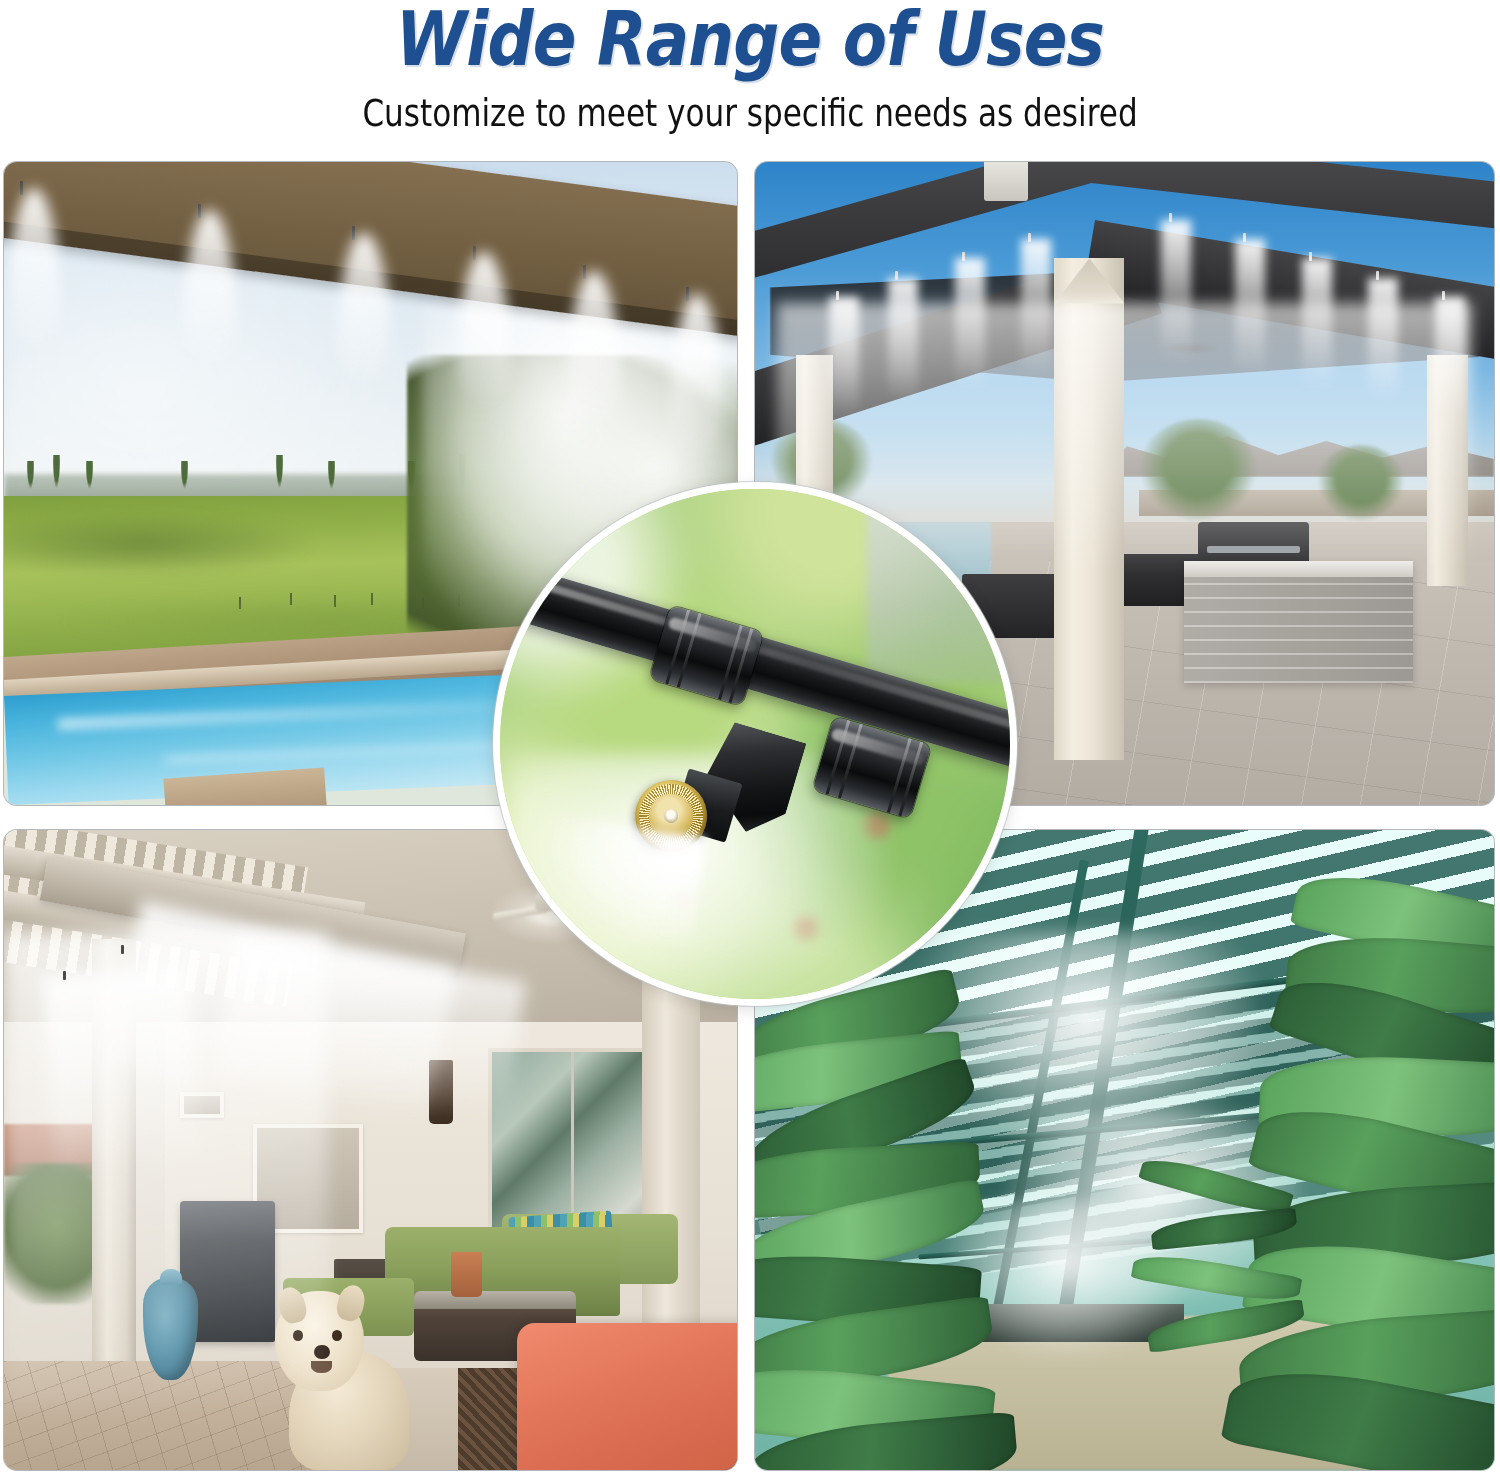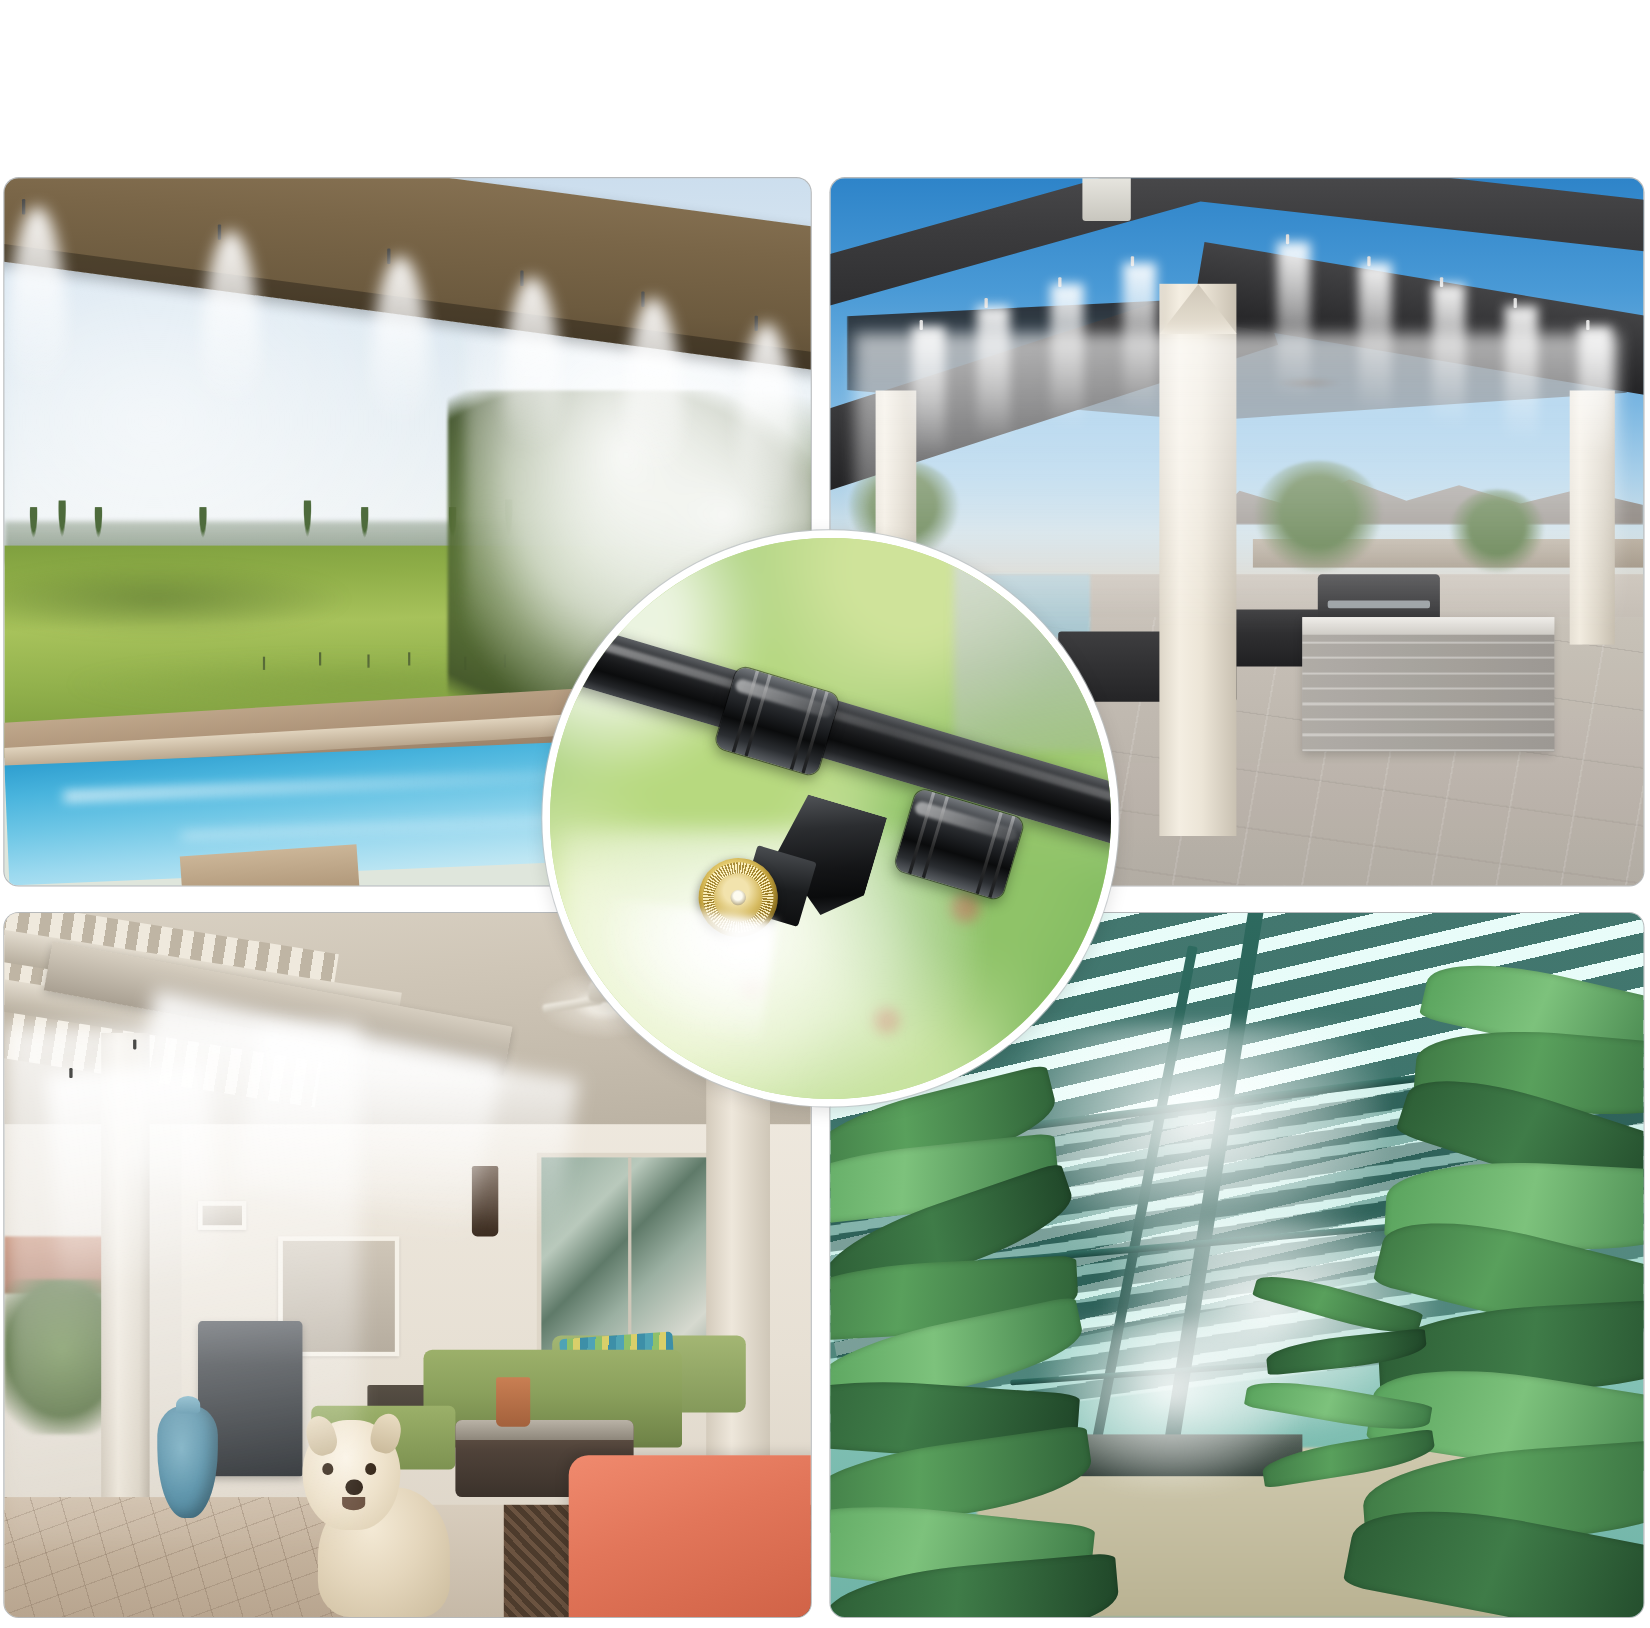--- a/index.html
+++ b/index.html
@@ -375,20 +375,24 @@
     background:radial-gradient(ellipse at 86% 18%,rgba(255,255,255,.98) 0 10%,rgba(255,255,255,.55) 38%,rgba(255,255,255,0) 74%);
     filter:blur(4px);
     transform:rotate(8deg);
   }
 </style>
 </head>
 <body>
 
 <div class="page">
 
+  <div class="header">
+    <div class="title">Wide Range of Uses</div>
+    <div class="subtitle">Customize to meet your specific needs as desired</div>
+  </div>
 
   <div class="grid">
 
     <div class="photo p-tl">
       <div class="scene">
         <div class="tl-sky"></div>
 
         <div class="tl-haze"></div>
 
         <div class="tl-horizon"></div>

